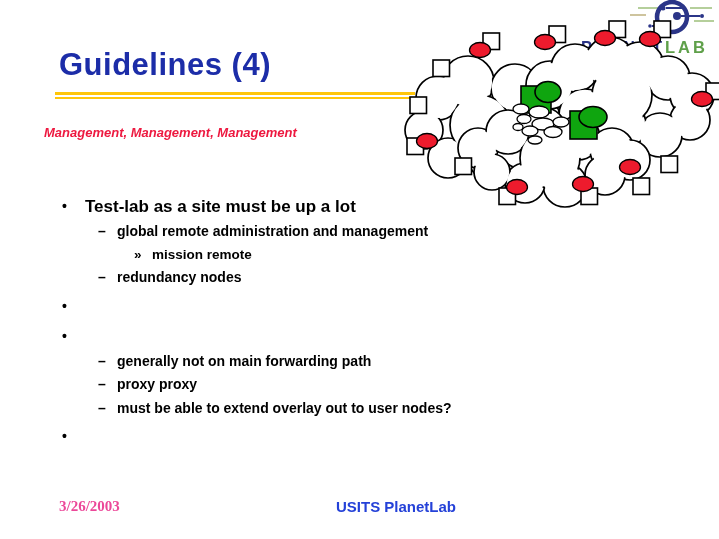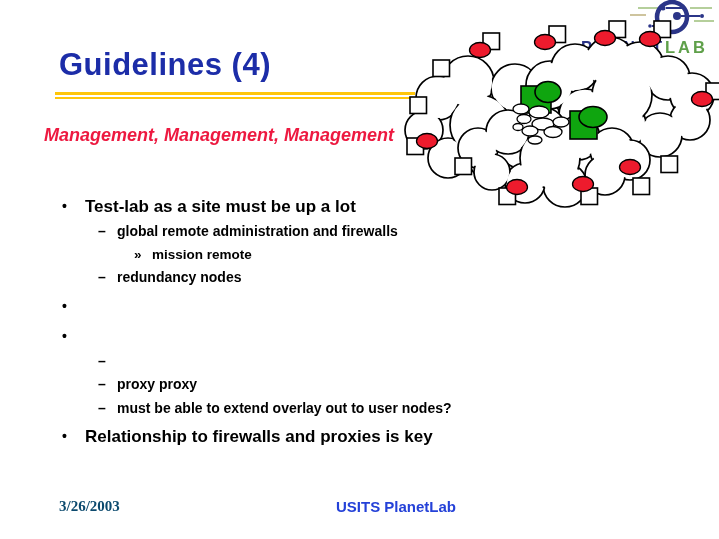--- a/index.html
+++ b/index.html
@@ -4,35 +4,35 @@
 <title>Slide</title>
 <style>
   html,body{margin:0;padding:0;background:#fff;}
   .slide{position:relative;width:719px;height:539px;background:#fff;overflow:hidden;
          font-family:"Liberation Sans",sans-serif;color:#000;}
   .title{position:absolute;left:59px;top:47px;font-size:31px;font-weight:bold;
          color:#1C2DA8;letter-spacing:0.5px;white-space:nowrap;}
   .rule{position:absolute;left:55px;top:92px;width:360px;}
   .rule .bar1{height:3px;background:#FFC60A;}
   .rule .bar2{height:2px;background:#FFC60A;margin-top:2px;}
-  .subtitle{position:absolute;left:44px;top:125px;font-size:18px;font-weight:bold;
+  .subtitle{position:absolute;left:44px;top:125px;font-size:13px;font-weight:bold;
             font-style:italic;color:#ED1940;white-space:nowrap;}
   .bullets{position:absolute;left:0;top:197px;width:700px;}
   .bullet-item{display:flex;align-items:flex-start;font-weight:bold;}
   .bullet-text{max-width:565px;}
   .l1{font-size:17px;line-height:19px;margin-top:11px;}
   .l1 .marker{margin-left:62px;width:23px;flex:0 0 23px;font-size:14px;}
   .l2{font-size:14px;line-height:15.5px;margin-top:8px;}
   .l2 .marker{margin-left:98px;width:19px;flex:0 0 19px;}
   .l3{font-size:13.5px;line-height:14.5px;margin-top:8px;}
   .l3 .marker{margin-left:134px;width:18px;flex:0 0 18px;}
   .bullet-item:first-child{margin-top:0;}
   .diagram{position:absolute;left:395px;top:0;width:324px;height:215px;}
   .footer-date{position:absolute;left:59px;top:498px;font-family:"Liberation Serif",serif;
-               font-size:15px;font-weight:bold;color:#0c4a6e;}
+               font-size:15px;font-weight:bold;color:#ec4899;}
   .footer-label{position:absolute;left:304px;top:498px;font-size:15px;font-weight:bold;
                 color:#2441D8;margin-left:32px;}
 </style>
 </head>
 <body>
 
 <div class="slide">
 
   <div class="title">Guidelines (4)</div>
 
@@ -43,50 +43,50 @@
 
   <div class="subtitle">Management, Management, Management</div>
 
   <div class="bullets">
       <div class="bullet-item l1">
       <span class="marker">•</span>
       <span class="bullet-text">Test-lab as a site must be up a lot</span>
     </div>
       <div class="bullet-item l2">
       <span class="marker">–</span>
-      <span class="bullet-text">global remote administration and firewalls</span>
+      <span class="bullet-text">global remote administration and management</span>
     </div>
       <div class="bullet-item l3">
       <span class="marker">»</span>
       <span class="bullet-text">mission remote</span>
     </div>
       <div class="bullet-item l2">
       <span class="marker">–</span>
       <span class="bullet-text">redundancy nodes</span>
     </div>
       <div class="bullet-item l1">
       <span class="marker">•</span>
     </div>
       <div class="bullet-item l1">
       <span class="marker">•</span>
     </div>
       <div class="bullet-item l2">
       <span class="marker">–</span>
+      <span class="bullet-text">generally not on main forwarding path</span>
     </div>
       <div class="bullet-item l2">
       <span class="marker">–</span>
       <span class="bullet-text">proxy proxy</span>
     </div>
       <div class="bullet-item l2">
       <span class="marker">–</span>
       <span class="bullet-text">must be able to extend overlay out to user nodes?</span>
     </div>
       <div class="bullet-item l1">
       <span class="marker">•</span>
-      <span class="bullet-text">Relationship to firewalls and proxies is key</span>
     </div>
     </div>
 
   <svg class="diagram" viewBox="395 0 324 215" width="324" height="215" xmlns="http://www.w3.org/2000/svg">
 
     <g font-family="Liberation Sans, sans-serif">
       <line x1="638" y1="8" x2="660" y2="8" stroke="#9DBF7A" stroke-width="1.5"></line>
       <line x1="630" y1="15" x2="646" y2="15" stroke="#CEC49E" stroke-width="2"></line>
       <line x1="690" y1="8" x2="712" y2="8" stroke="#9DBF7A" stroke-width="1.5"></line>
       <line x1="694" y1="21" x2="714" y2="21" stroke="#9DBF7A" stroke-width="1.5"></line>

